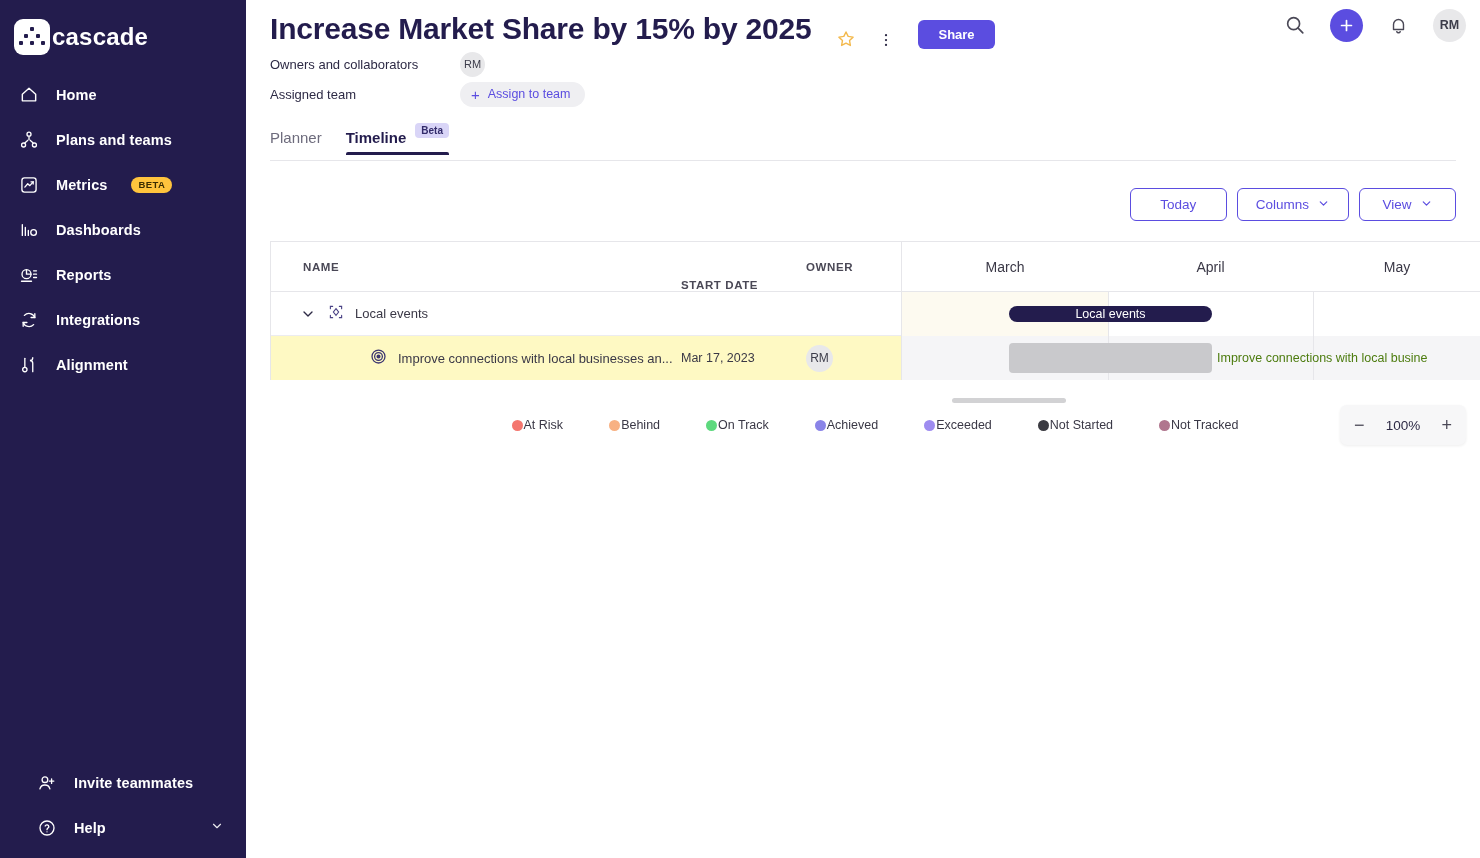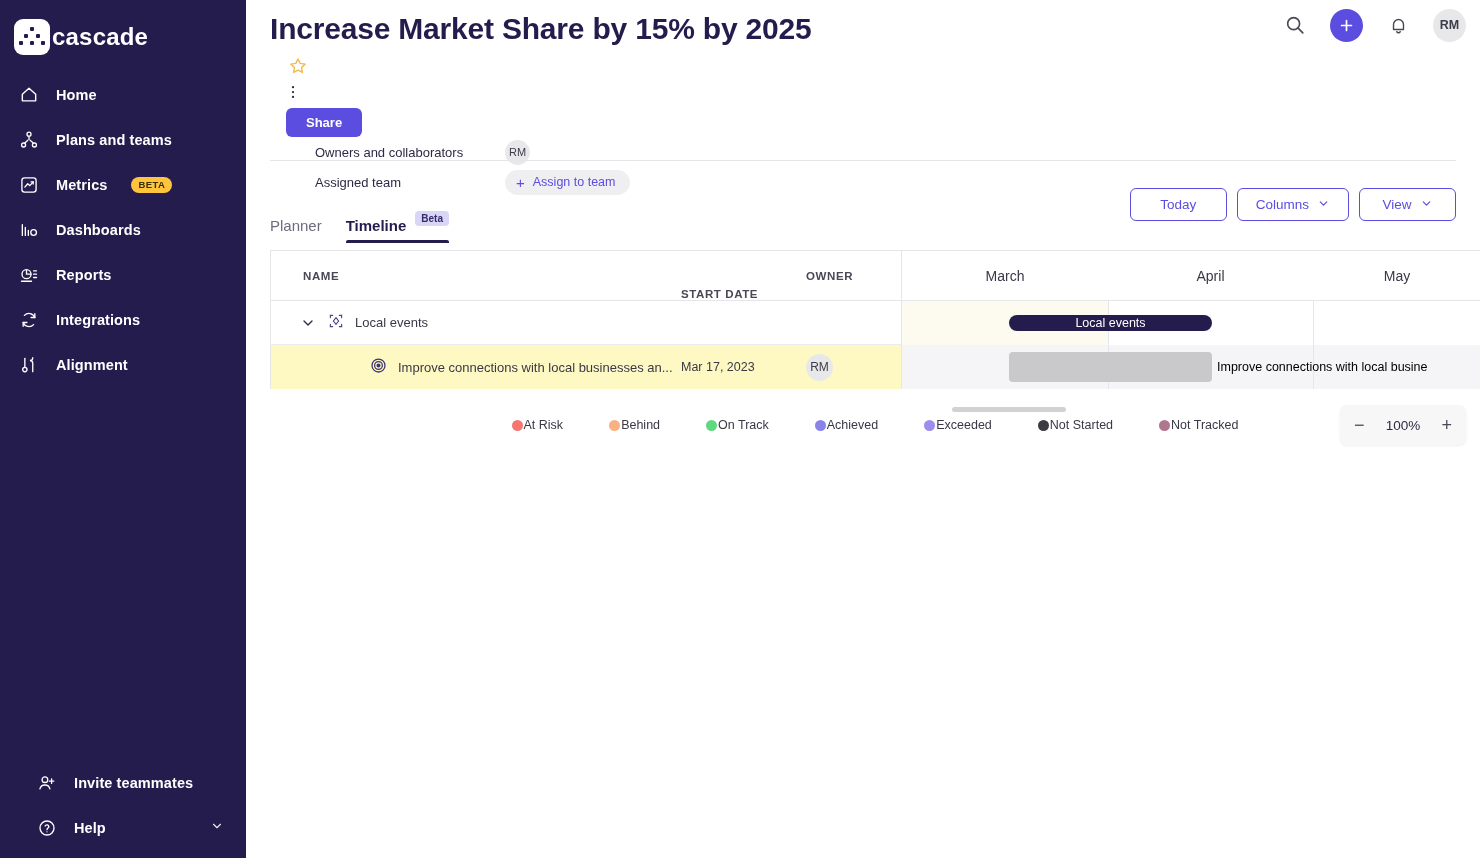--- a/index.html
+++ b/index.html
@@ -89,40 +89,40 @@
   }
   .avatar {
     width: 33px; height: 33px; border-radius: 50%;
     background: #E8E8EA; color: #3C3C4A;
     font-size: 12.5px; font-weight: 600;
     display: flex; align-items: center; justify-content: center;
     cursor: pointer;
   }
 
   .page-head { padding: 9px 0 0 24px; }
-  .title-row { display: flex; align-items: flex-start; gap: 7px; flex-direction: column; }
+  .title-row { display: flex; align-items: flex-end; gap: 7px; }
   h1.page-title {
     font-size: 30px; font-weight: 600;
     color: #231C4D; letter-spacing: -.2px;
     line-height: 40px;
   }
   .star-icon { margin-left: 18px; cursor: pointer; display:flex; }
   .kebab { margin-left: 14px; cursor: pointer; display: flex; }
   .share-btn {
     margin-left: 16px;
     background: #5B4DE0; color: #fff;
     border: none; border-radius: 6px;
     height: 29px; padding: 0 20px;
     font-size: 13px; font-weight: 600;
     font-family: "Liberation Sans", sans-serif;
     cursor: pointer;
   }
   .meta-row { display: flex; align-items: center; height: 30px; }
   .meta-label {
-    width: 190px; font-size: 13px; color: #2D2A45; font-weight: 400; margin-left: 45px;
+    width: 190px; font-size: 13px; color: #2D2A45; font-weight: 400;
   }
   .meta-avatar {
     width: 25px; height: 25px; border-radius: 50%;
     background: #E8E8EA; color: #3C3C4A;
     font-size: 11px; font-weight: 500;
     display: flex; align-items: center; justify-content: center;
   }
   .assign-chip {
     background: #EFEFF2; color: #5B4DE0;
     border: none; border-radius: 14px;
@@ -173,21 +173,21 @@
     border-radius: 6px; height: 33px;
     min-width: 97px; padding: 0 18px;
     font-size: 13.5px;
     font-family: "Liberation Sans", sans-serif;
     display: flex; align-items: center; justify-content: center; gap: 8px;
     cursor: pointer;
   }
 
   
   .gantt {
-    position: absolute; left: 24px; top: 250px;
+    position: absolute; left: 24px; top: 241px;
     width: 1210px; height: 139px;
   }
   .grid-left {
     position: absolute; left: 0; top: 0;
     width: 631px; height: 139px;
     border: 1px solid #E6E6EA;
     border-right: none;
     background: #fff;
   }
   .gl-head {
@@ -246,21 +246,21 @@
   .tl-row.child { top: 44px; height: 44px; background: #F5F5F7; }
   .bar {
     position: absolute; top: 50%; transform: translateY(-50%);
     height: 16px; border-radius: 8px;
     display: flex; align-items: center; justify-content: center;
   }
   .bar.parent-bar { background: #231C4D; color: #fff; font-size: 12.5px; }
   .bar.child-bar { background: #C9C9CC; height: 30px; border-radius: 4px; }
   .bar-outside-label {
     position: absolute; top: 50%; transform: translateY(-50%);
-    font-size: 12.5px; color: #000000; white-space: nowrap;
+    font-size: 12.5px; color: #4d7c0f; white-space: nowrap;
   }
 
   .hscroll {
     position: absolute; left: 0; top: 0;
     height: 5px; border-radius: 3px; background: #D2D2D4;
   }
 
   
   .legend {
     position: absolute; left: 24px; top: 412px;

